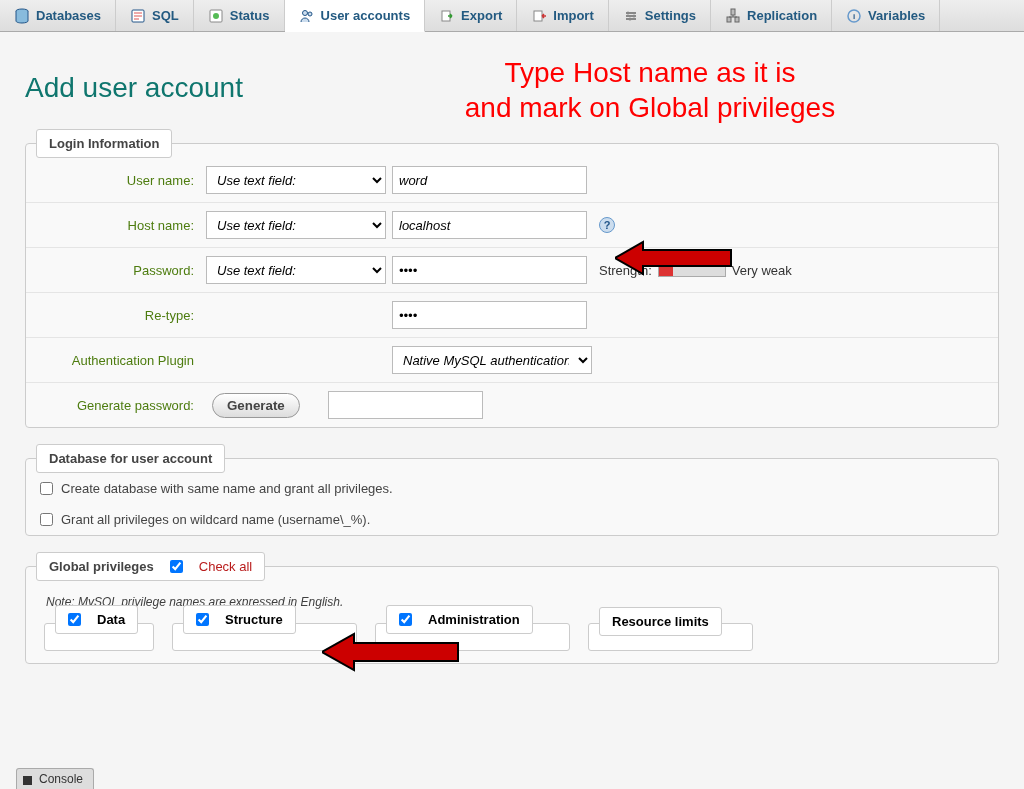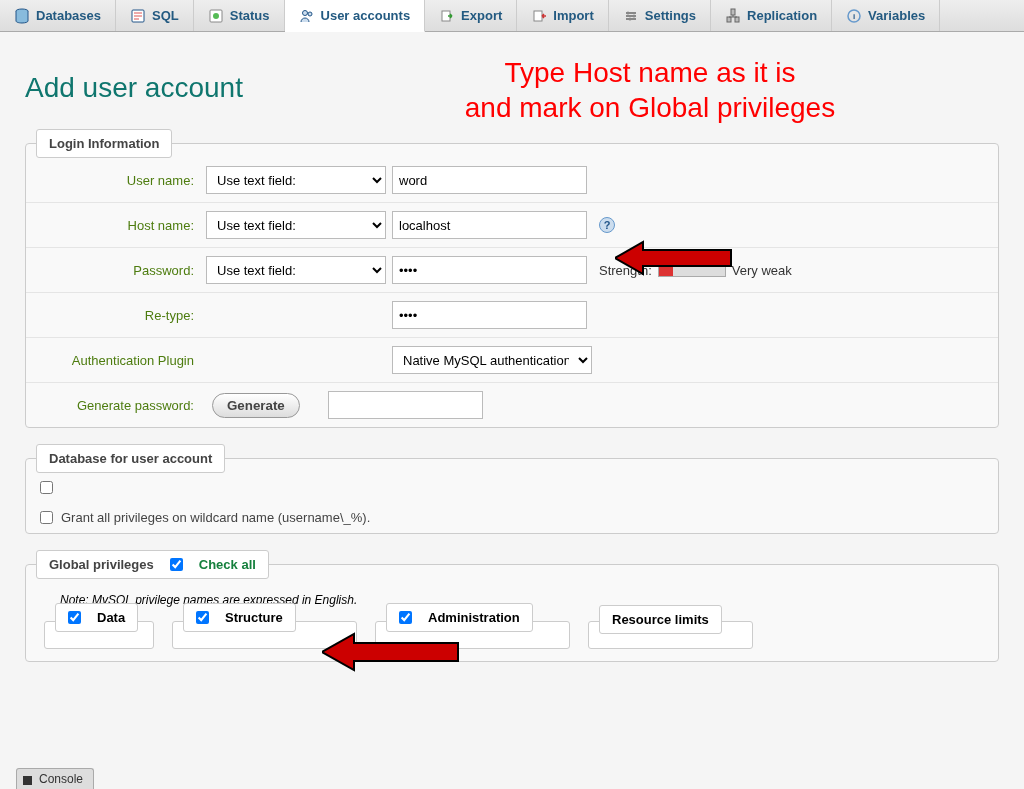--- a/index.html
+++ b/index.html
@@ -9,35 +9,35 @@
 .tab.active { background: #fff; border-bottom: 1px solid #fff; margin-bottom: -1px; }
 .tab .icon { width: 16px; height: 16px; margin-right: 6px; display: inline-block; }
 .content { padding: 20px; }
 h1 { font-size: 28px; font-weight: normal; color: #0f766e; margin: 20px 0 25px 5px; }
 .annotation { position: absolute; top: 55px; left: 370px; width: 560px; color: red; font-size: 28px; font-family: "Segoe UI", Arial; text-align: center; line-height: 1.25; }
 fieldset { border: 1px solid #ccc; border-radius: 4px; margin: 0 5px 16px 5px; background: #f9f9f9; }
 legend { background: #fff; border: 1px solid #ccc; border-radius: 3px; padding: 6px 12px; margin-left: 10px; font-weight: bold; color: #444; }
 .row { display: flex; align-items: center; padding: 8px 10px; border-bottom: 1px solid #e5e5e5; }
 .row:last-child { border-bottom: none; }
 .label { width: 170px; text-align: right; padding-right: 12px; color: #4d7c0f; }
-select, input[type="text"], input[type="password"] { height: 28px; border: 1px solid #bbb; padding: 0 6px; font-size: 13px; background: #fff; }
+select, input[type="text"], input[type="password"] { height: 28px; border: 1px solid #bbb; padding: 0 6px; font-size: 13px; background: #fff; font-style: italic; }
 .sel { width: 180px; margin-right: 6px; }
 .inp { width: 195px; }
 .auth-sel { width: 200px; }
 .gen-btn { background: linear-gradient(#fff,#ddd); border: 1px solid #999; border-radius: 14px; padding: 4px 14px; font-weight: bold; color: #444; cursor: pointer; margin-right: 28px; margin-left: 6px; }
 .help-icon { display:inline-flex; width:16px;height:16px;border-radius:50%;background:#cde;border:1px solid #69c;color:#258;font-size:11px;font-weight:bold;align-items:center;justify-content:center;margin-left:12px; }
 .strength { margin-left: 12px; display:flex; align-items:center; color:#333; }
 .meter { width:68px; height:13px; border:1px solid #aaa; margin:0 6px; background:#ddd; position:relative; }
 .meter-fill { position:absolute; left:0; top:0; bottom:0; width:14px; background:#d33; }
 .db-sec .opt { padding: 8px 14px; color:#444; display:flex; align-items:center; }
 .db-sec input[type="checkbox"] { margin-right: 8px; }
 .gp-legend { display:flex; align-items:center; gap:16px; }
 .gp-legend input { margin-left: 0; }
-.checkall-link { color:#15803d; font-weight:bold; text-decoration:none; }
-.note { font-style: italic; color:#000000; margin: 14px 34px; font-size:12px; }
+.checkall-link { color:#b91c1c; font-weight:normal; text-decoration:none; }
+.note { font-style: italic; color:#404040; margin: 14px 20px; font-size:12px; }
 .priv-groups { display:flex; gap:18px; margin: 12px 18px; }
 .priv-box { border:1px solid #ccc; border-radius:3px; background:#fff; }
 .priv-box .pbox-leg { background:#fff; border:1px solid #ccc; border-radius:3px; padding:6px 12px; margin:-12px 14px 0 10px; font-weight:bold; display:inline-flex; align-items:center; gap:16px; position:relative; top:-10px; }
 .console { position:absolute; bottom:0; left:16px; background:#ddd; border:1px solid #aaa; border-bottom:none; padding:3px 10px 3px 22px; font-size:12px; color:#333; border-radius: 3px 3px 0 0; }
 .console::before { content:""; position:absolute; left:6px; top:7px; width:9px; height:9px; background:#333; }
 .arrow { position:absolute; }
 .arrow svg { display:block; }
 .icon svg { width:16px; height:16px; }
 </style>
 </head>
@@ -161,20 +161,21 @@
       <div class="label">Generate password:</div>
       <button class="gen-btn">Generate</button>
       <input class="inp" style="width: 155px;" type="text">
     </div>
   </fieldset>
 
   <fieldset class="db-sec">
     <legend>Database for user account</legend>
     <div class="opt">
         <input type="checkbox" style="">
+        <span>Create database with same name and grant all privileges.</span>
       </div>
     <div class="opt">
         <input type="checkbox" style="">
         <span>Grant all privileges on wildcard name (username\_%).</span>
       </div>
   </fieldset>
 
   <fieldset>
     <legend class="gp-legend">
       <span>Global privileges</span>

